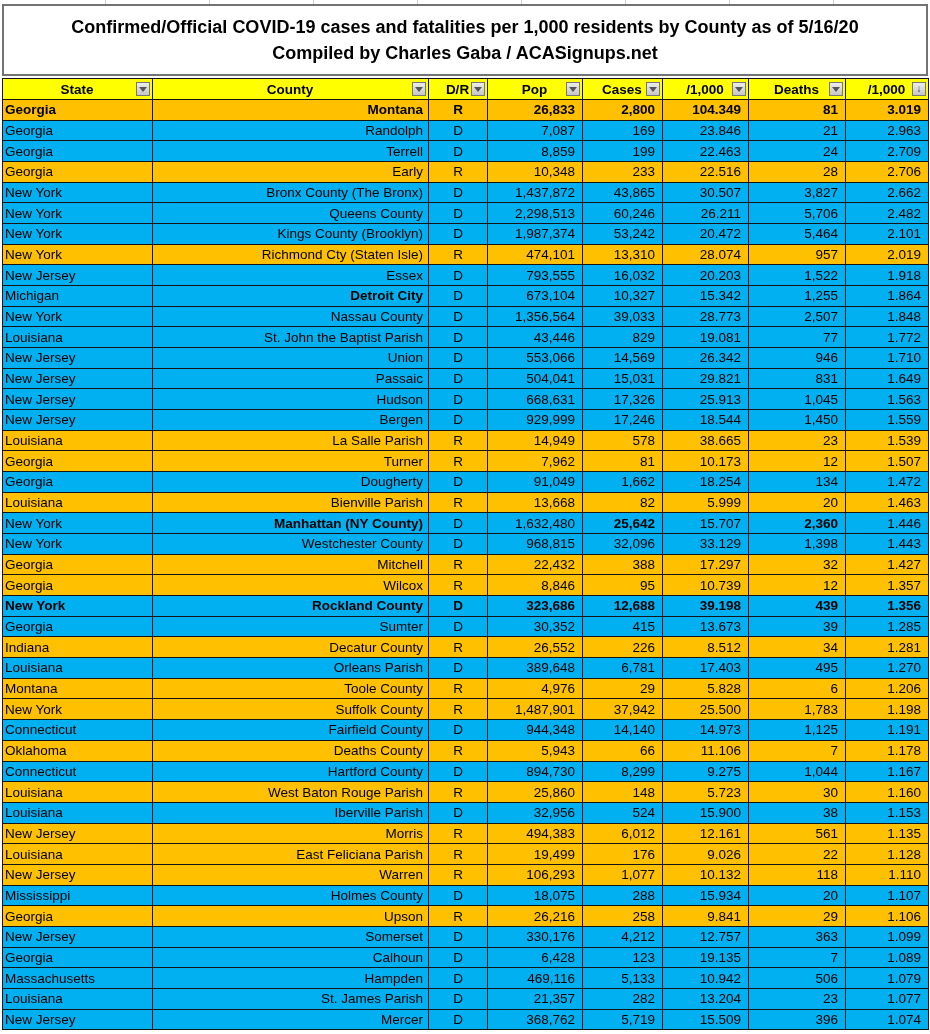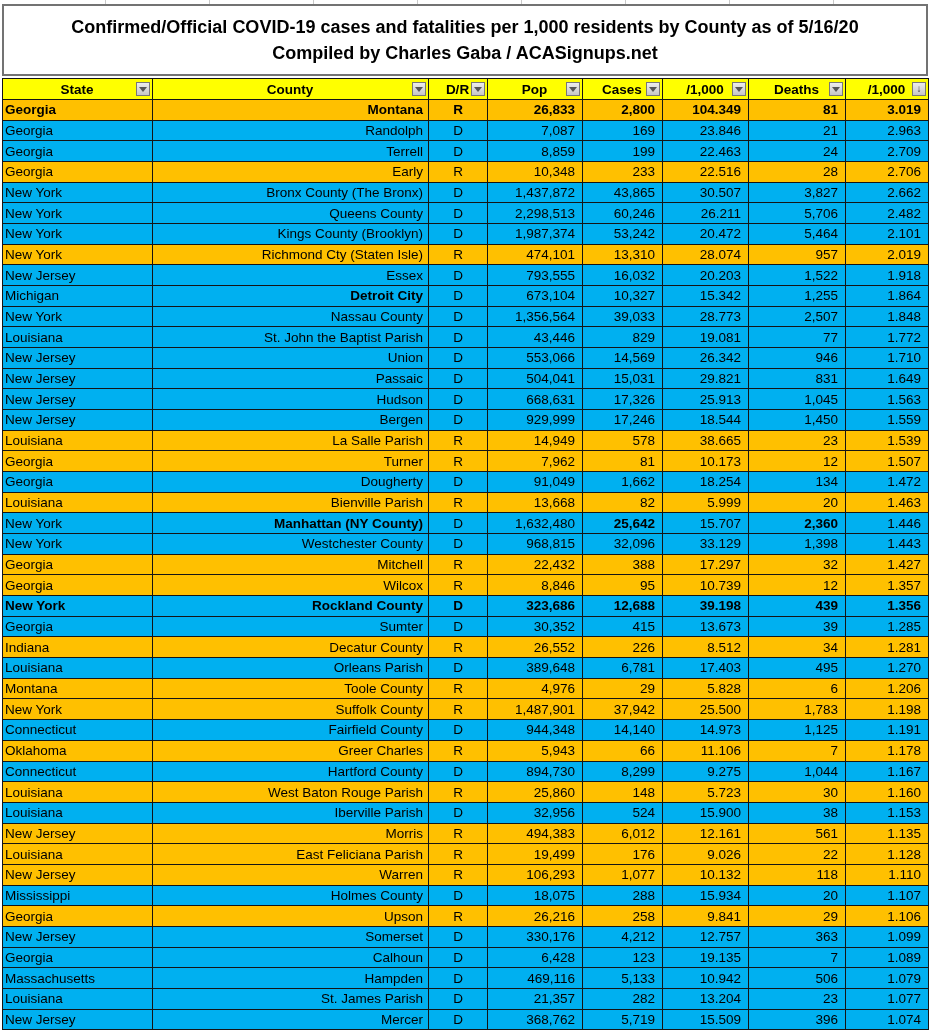--- a/index.html
+++ b/index.html
@@ -411,21 +411,21 @@
           <td class="col-county">Fairfield County</td>
           <td class="col-dr">D</td>
           <td class="col-pop">944,348</td>
           <td class="col-cases">14,140</td>
           <td class="col-case_rate">14.973</td>
           <td class="col-deaths">1,125</td>
           <td class="col-death_rate">1.191</td>
         </tr>
         <tr class="r-row">
           <td class="col-state">Oklahoma</td>
-          <td class="col-county">Greer Charles</td>
+          <td class="col-county">Deaths County</td>
           <td class="col-dr">R</td>
           <td class="col-pop">5,943</td>
           <td class="col-cases">66</td>
           <td class="col-case_rate">11.106</td>
           <td class="col-deaths">7</td>
           <td class="col-death_rate">1.178</td>
         </tr>
         <tr class="d-row">
           <td class="col-state">Connecticut</td>
           <td class="col-county">Hartford County</td>

